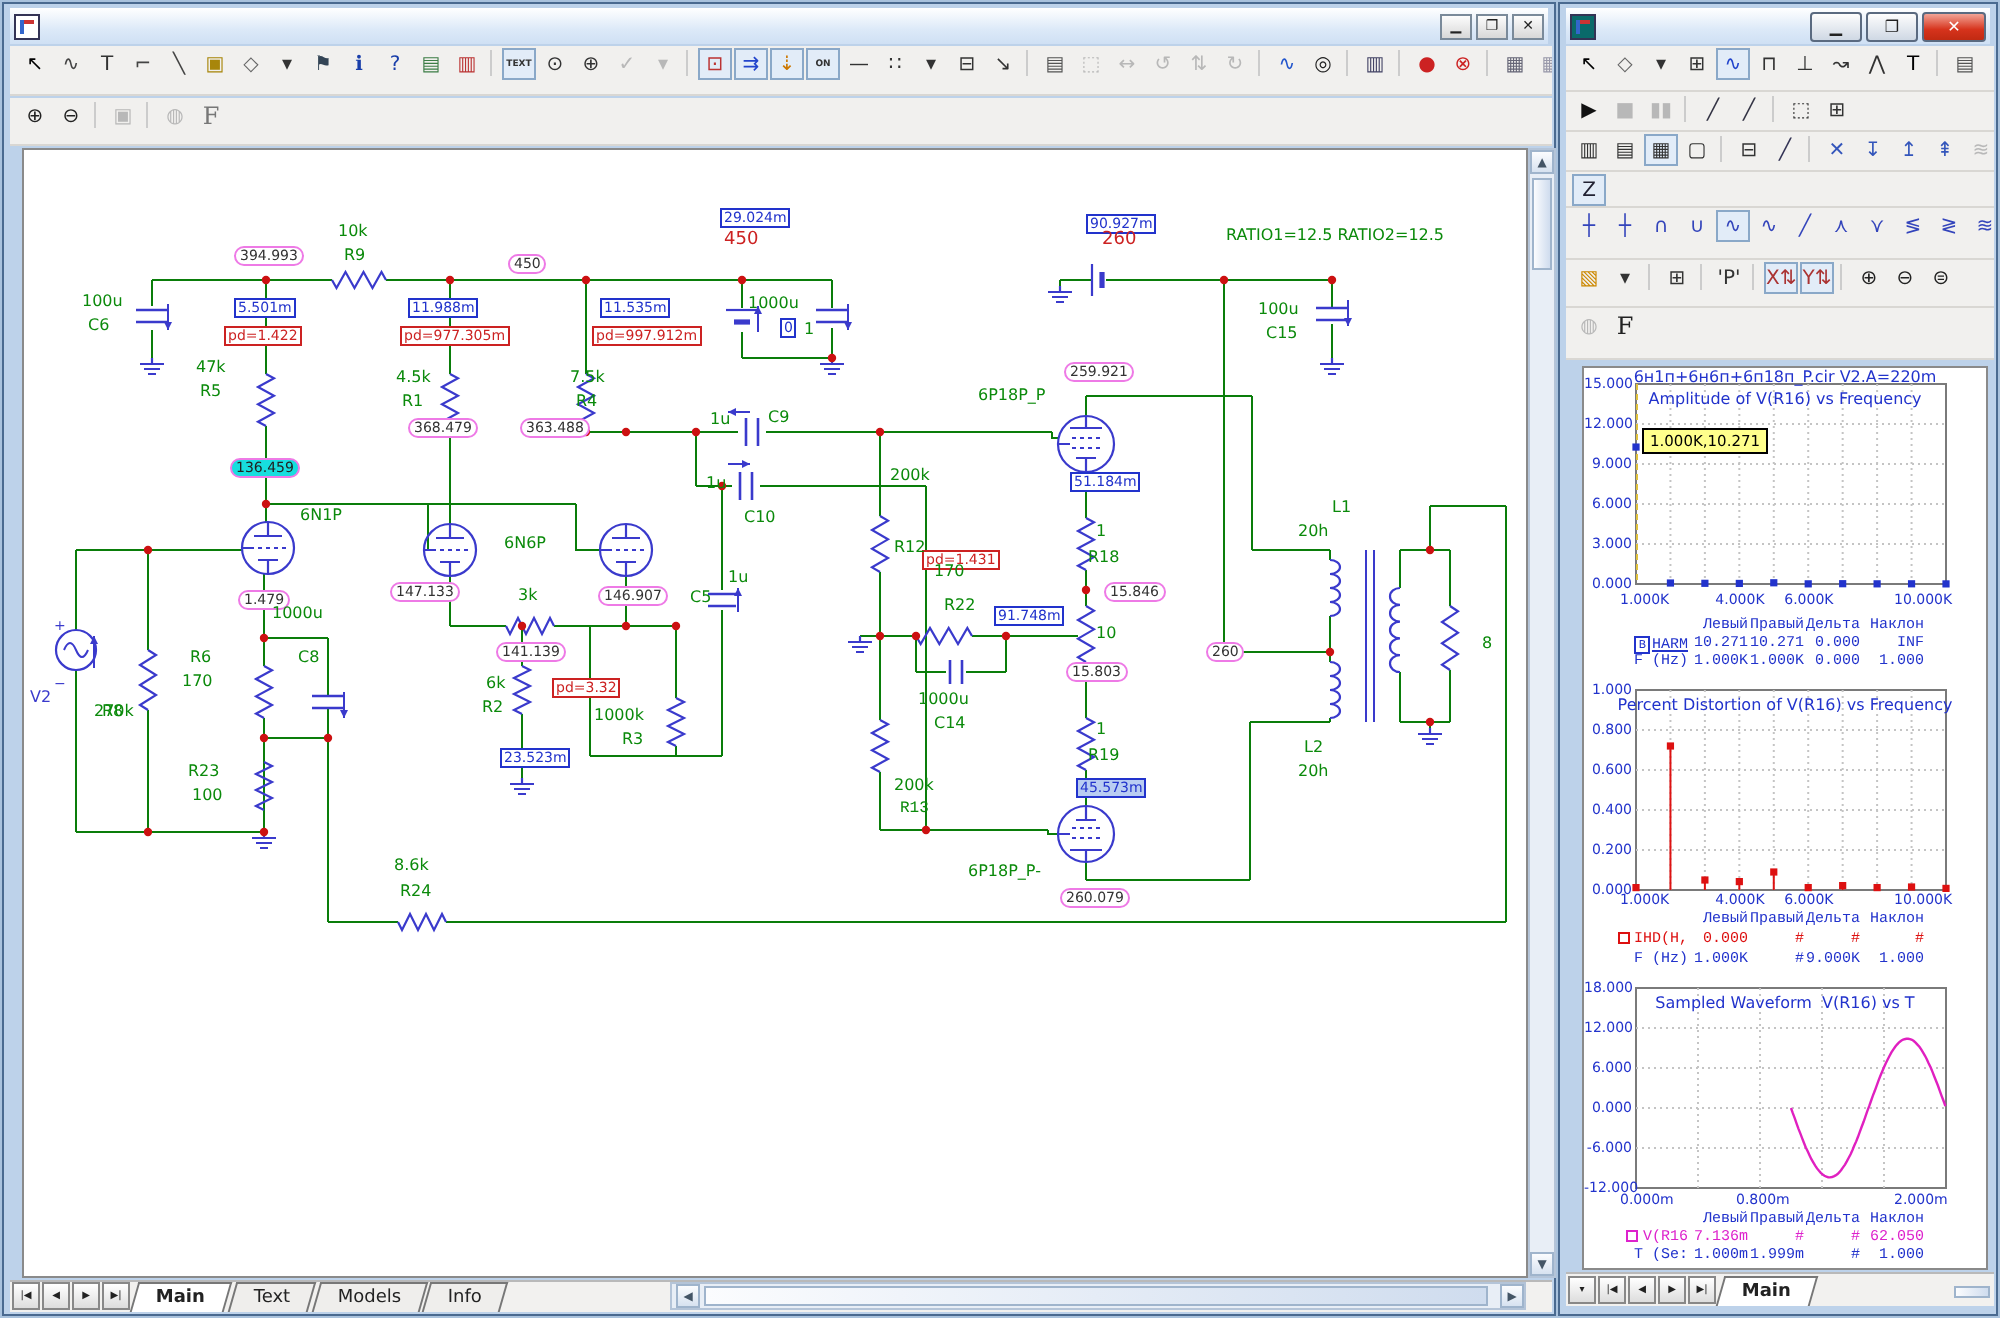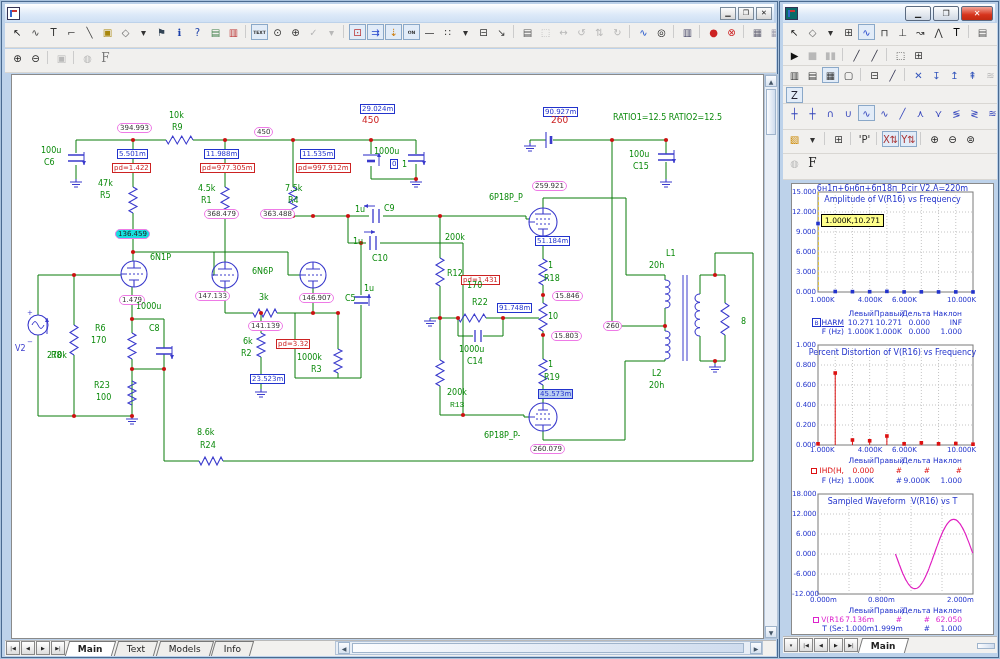--- a/index.html
+++ b/index.html
@@ -50,21 +50,21 @@
     font-size:5px;line-height:12px;text-align:center;color:#222;margin:0 0 1px 1px;flex:0 0 auto;}
   .tab{height:15px;line-height:14px;padding:0 10px;border:1px solid #777;border-bottom:none;font-size:9px;
     background:#efeeec;transform:skewX(-16deg);margin-left:2px;color:#222;}
   .tab>span{display:inline-block;transform:skewX(16deg);}
   .tab.active{background:#fff;font-weight:bold;}
   
   #chart-panel{position:absolute;background:#fff;border:1px solid #8a8a8a;overflow:hidden;}
   .ctitle{position:absolute;font-size:8px;color:#2233cc;text-align:center;white-space:pre;width:100%;}
   .ytick{position:absolute;font-size:7px;color:#2233cc;width:24px;text-align:right;}
   .xtick{position:absolute;font-size:7px;color:#2233cc;white-space:nowrap;}
-  .crow{position:absolute;left:0;width:100%;height:9px;font-size:7.5px;}
+  .crow{position:absolute;left:0;width:100%;height:9px;font-size:7.5px;font-family:Liberation Mono, monospace;}
   .crow .cv{position:absolute;text-align:right;top:0;}
   .cbadge{display:inline-block;border:1px solid #2233cc;font-size:6px;line-height:7px;padding:0 1px;margin-right:1px;}
   .cbox{display:inline-block;width:6px;height:6px;border:1px solid currentColor;margin-right:2px;vertical-align:-1px;}
   .tooltip{position:absolute;background:#ffff8c;border:1px solid #000;font-size:7.5px;color:#000;
     padding:1px 3px;white-space:nowrap;z-index:6;}
   .u{text-decoration:underline;text-align:center;}
 </style>
 </head>
 <body>
 <div id="root">
@@ -206,21 +206,21 @@
           <div class="sl node" style="left: 242px; top: 52px;">450</div>
           <div class="sl node" style="left: 192px; top: 134px;">368.479</div>
           <div class="sl node" style="left: 248px; top: 134px;">363.488</div>
           <div class="sl nodesel" style="left: 103px; top: 154px;">136.459</div>
           <div class="sl node" style="left: 107px; top: 220px;">1.479</div>
           <div class="sl node" style="left: 183px; top: 216px;">147.133</div>
           <div class="sl node" style="left: 236px; top: 246px;">141.139</div>
           <div class="sl node" style="left: 287px; top: 218px;">146.907</div>
           <div class="sl node" style="left: 520px; top: 106px;">259.921</div>
           <div class="sl node" style="left: 540px; top: 216px;">15.846</div>
-          <div class="sl node" style="left: 539px; top: 256px;">15.803</div>
+          <div class="sl node" style="left: 521px; top: 256px;">15.803</div>
           <div class="sl node" style="left: 591px; top: 246px;">260</div>
           <div class="sl node" style="left: 518px; top: 369px;">260.079</div>
           <div class="sl cur" style="left: 105px; top: 74px;">5.501m</div>
           <div class="sl cur" style="left: 192px; top: 74px;">11.988m</div>
           <div class="sl cur" style="left: 288px; top: 74px;">11.535m</div>
           <div class="sl cur" style="left: 348px; top: 29px;">29.024m</div>
           <div class="sl cur" style="left: 378px; top: 84px;">0</div>
           <div class="sl cur" style="left: 531px; top: 32px;">90.927m</div>
           <div class="sl cur" style="left: 523px; top: 161px;">51.184m</div>
           <div class="sl cur" style="left: 485px; top: 228px;">91.748m</div>

